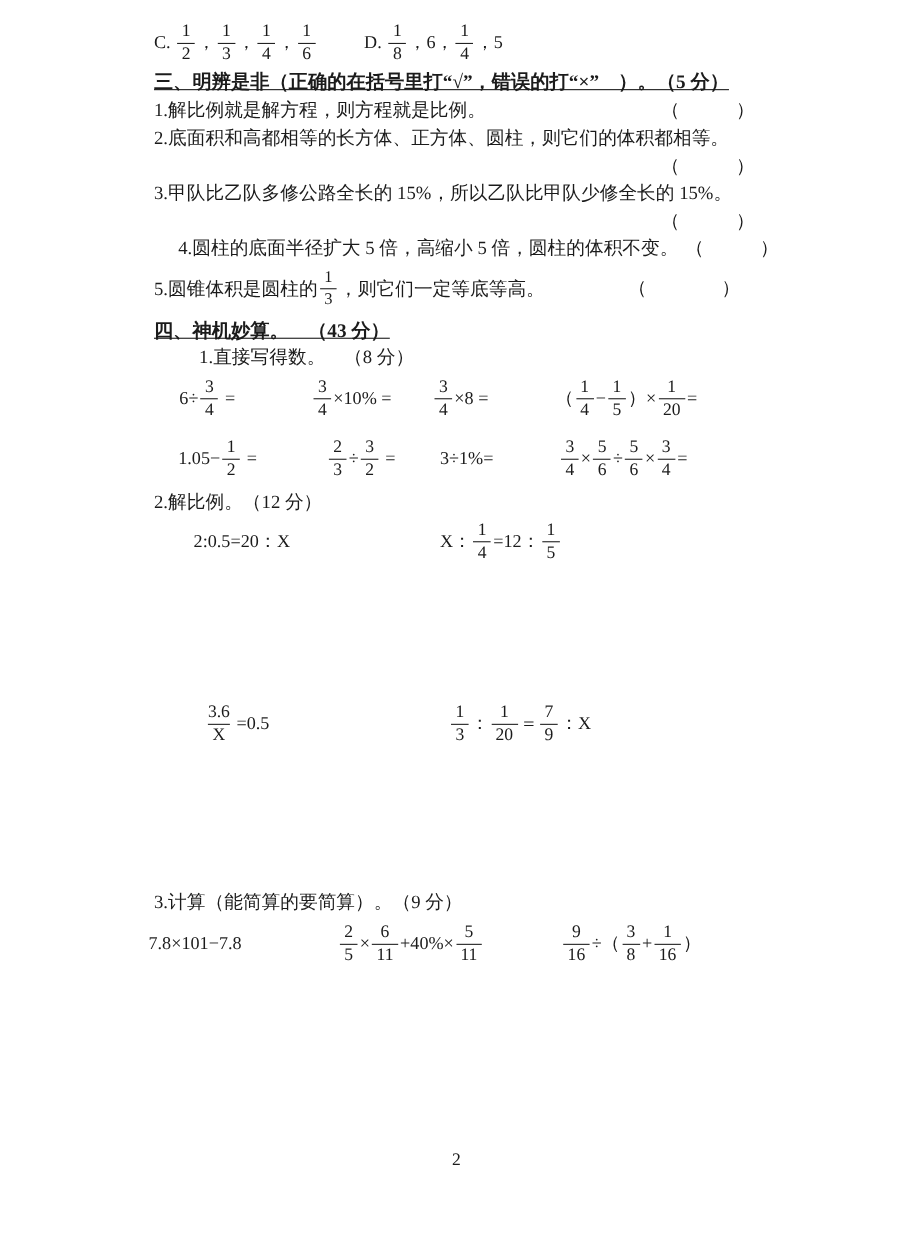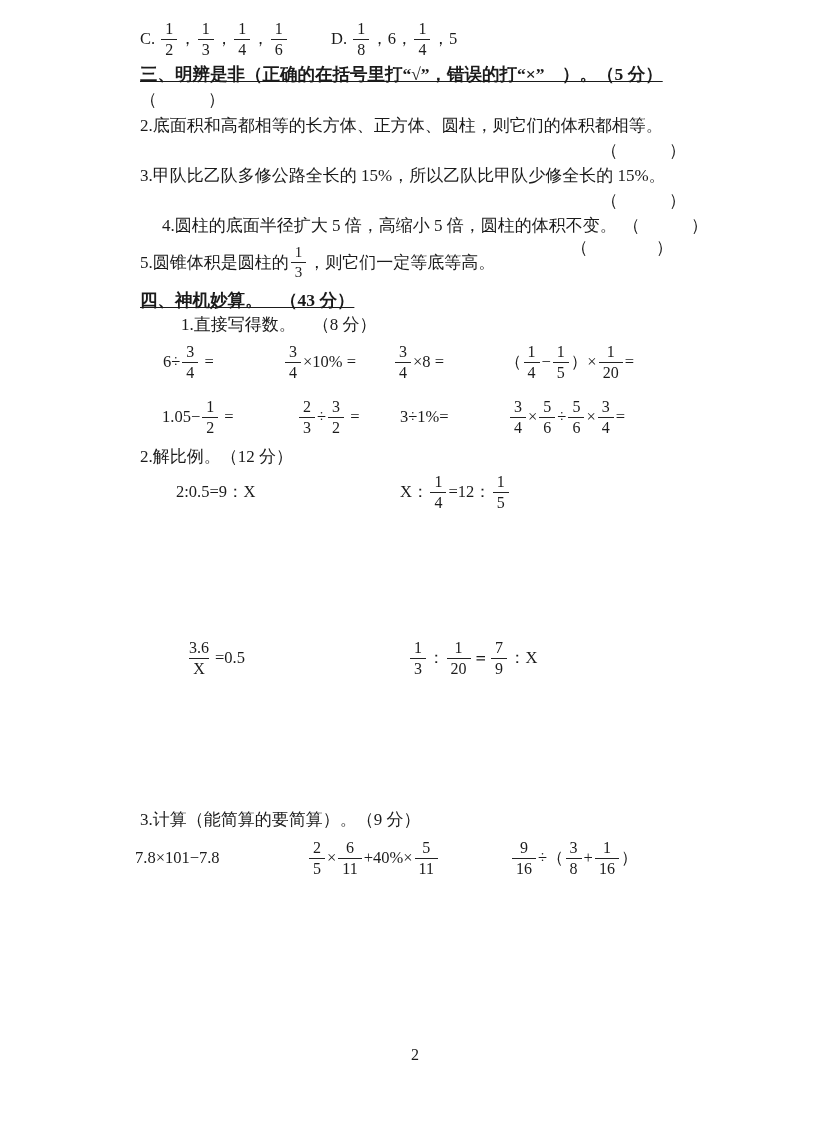--- a/index.html
+++ b/index.html
@@ -15,36 +15,37 @@
   .tf{display:flex;justify-content:space-between;align-items:center;}
   .br-right{text-align:right;}
   .mrow{position:absolute;left:0;width:830px;height:52px;}
   .expr{position:absolute;display:flex;align-items:center;height:52px;
         font-size:16.5px;white-space:pre;}
   .expr .tx{white-space:pre;}
   .frac{display:inline-flex;flex-direction:column;align-items:center;
         margin:0 2px;line-height:1.12;font-size:16px;}
   .frac .fn{display:block;padding:0 4px 1px;text-align:center;}
   .frac .fd{display:block;border-top:1.5px solid #222;padding:1px 4px 0;text-align:center;}
-  .tf5{display:flex;justify-content:space-between;height:50px;}
+  .tf5{display:flex;justify-content:space-between;align-items:center;height:50px;}
   .inline-expr{display:flex;align-items:center;font-size:17px;white-space:pre;}
   .inline-expr .frac{font-size:15px;}
   .pagenum{position:absolute;left:0;width:100%;text-align:center;font-size:16px;}
 </style>
 </head>
 <body>
 
 <div class="page">
 
   <div class="expr abs" style="left:140px;top:13px;"><span class="tx">C. </span><span class="frac"><span class="fn">1</span><span class="fd">2</span></span><span class="tx">，</span><span class="frac"><span class="fn">1</span><span class="fd">3</span></span><span class="tx">，</span><span class="frac"><span class="fn">1</span><span class="fd">4</span></span><span class="tx">，</span><span class="frac"><span class="fn">1</span><span class="fd">6</span></span></div>
   <div class="expr abs" style="left:331px;top:13px;"><span class="tx">D. </span><span class="frac"><span class="fn">1</span><span class="fd">8</span></span><span class="tx">，6，</span><span class="frac"><span class="fn">1</span><span class="fd">4</span></span><span class="tx">，5</span></div>
 
   <div class="abs heading" style="left:140px;top:62px;">三、明辨是非（正确的在括号里打“√”，错误的打“×”　）。（5 分）</div>
 
   <div class="row tf" style="top:89px;">
+    <span class="cn">1.解比例就是解方程，则方程就是比例。</span>
     <span class="cn">（　　　）</span>
   </div>
 
   <div class="row" style="top:115px;">
     <span class="cn">2.底面积和高都相等的长方体、正方体、圆柱，则它们的体积都相等。</span>
   </div>
   <div class="row br-right" style="top:140px;">
     <span class="cn">（　　　）</span>
   </div>
 
@@ -78,21 +79,21 @@
   <div class="mrow" style="top:391px;">
     <span class="expr" style="left:162px;"><span class="tx">1.05−</span><span class="frac"><span class="fn">1</span><span class="fd">2</span></span><span class="tx"> =</span></span>
     <span class="expr" style="left:297px;"><span class="frac"><span class="fn">2</span><span class="fd">3</span></span><span class="tx">÷</span><span class="frac"><span class="fn">3</span><span class="fd">2</span></span><span class="tx"> =</span></span>
     <span class="expr" style="left:400px;"><span class="tx">3÷1%=</span></span>
     <span class="expr" style="left:508px;"><span class="frac"><span class="fn">3</span><span class="fd">4</span></span><span class="tx">×</span><span class="frac"><span class="fn">5</span><span class="fd">6</span></span><span class="tx">÷</span><span class="frac"><span class="fn">5</span><span class="fd">6</span></span><span class="tx">×</span><span class="frac"><span class="fn">3</span><span class="fd">4</span></span><span class="tx">=</span></span>
   </div>
 
   <div class="abs cn" style="left:140px;top:446px;">2.解比例。（12 分）</div>
 
   <div class="mrow" style="top:466px;">
-    <span class="expr" style="left:176px;"><span class="tx">2:0.5=9：X</span></span>
+    <span class="expr" style="left:176px;"><span class="tx">2:0.5=20：X</span></span>
     <span class="expr" style="left:400px;"><span class="tx">X：</span><span class="frac"><span class="fn">1</span><span class="fd">4</span></span><span class="tx">=12：</span><span class="frac"><span class="fn">1</span><span class="fd">5</span></span></span>
   </div>
 
   <div class="mrow" style="top:632px;">
     <span class="expr" style="left:183px;"><span class="frac"><span class="fn">3.6</span><span class="fd">X</span></span><span class="tx">=0.5</span></span>
     <span class="expr" style="left:408px;"><span class="frac"><span class="fn">1</span><span class="fd">3</span></span><span class="tx">：</span><span class="frac"><span class="fn">1</span><span class="fd">20</span></span><span class="tx">＝</span><span class="frac"><span class="fn">7</span><span class="fd">9</span></span><span class="tx">：X</span></span>
   </div>
 
   <div class="abs cn" style="left:140px;top:809px;">3.计算（能简算的要简算）。（9 分）</div>
 

